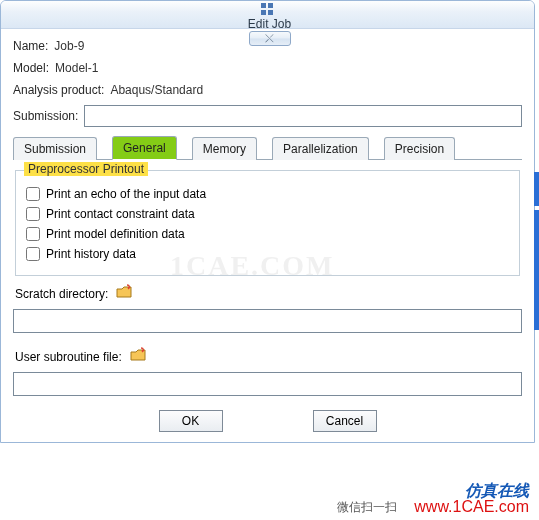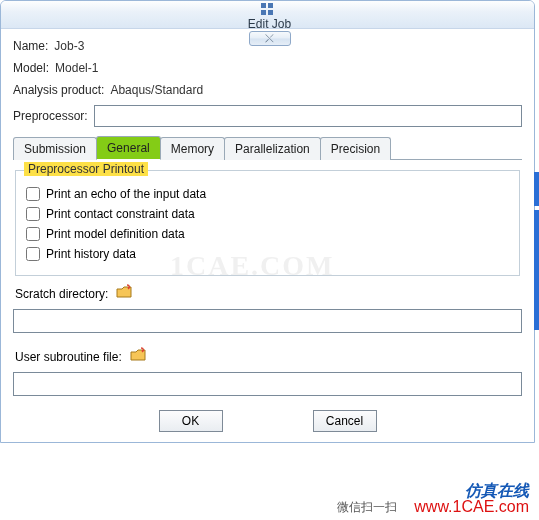--- a/index.html
+++ b/index.html
@@ -69,20 +69,21 @@
     border: 1px solid #7a8a99;
     font: inherit;
     padding: 1px 4px;
     background: #fff;
   }
   .tabs {
     display: flex;
     align-items: flex-end;
     border-bottom: 1px solid #9aa9b7;
     margin-top: 4px;
+    gap: 16px;
   }
   .tab {
     border: 1px solid #9aa9b7;
     border-bottom: none;
     padding: 4px 10px;
     background: #f2f4f6;
     margin-right: -1px;
     position: relative;
     top: 1px;
     border-radius: 3px 3px 0 0;
@@ -222,32 +223,32 @@
     <span class="title-text">Edit Job</span>
     <div class="close-btn">
       <span>⤬</span>
     </div>
   </div>
 
   <div class="client">
 
     <div class="row">
       <span class="lbl">Name:</span>
-      <span class="val">Job-3</span>
+      <span class="val">Job-9</span>
     </div>
     <div class="row">
       <span class="lbl">Model:</span>
       <span class="val">Model-1</span>
     </div>
     <div class="row">
       <span class="lbl">Analysis product:</span>
       <span class="val">Abaqus/Standard</span>
     </div>
     <div class="row">
-      <span class="lbl">Preprocessor:</span>
+      <span class="lbl">Submission:</span>
       <input class="desc-input" type="text" value="" style="">
     </div>
 
     <div class="tabs">
       <div class="tab">Submission</div>
       <div class="tab active">General</div>
       <div class="tab">Memory</div>
       <div class="tab">Parallelization</div>
       <div class="tab">Precision</div>
     </div>

